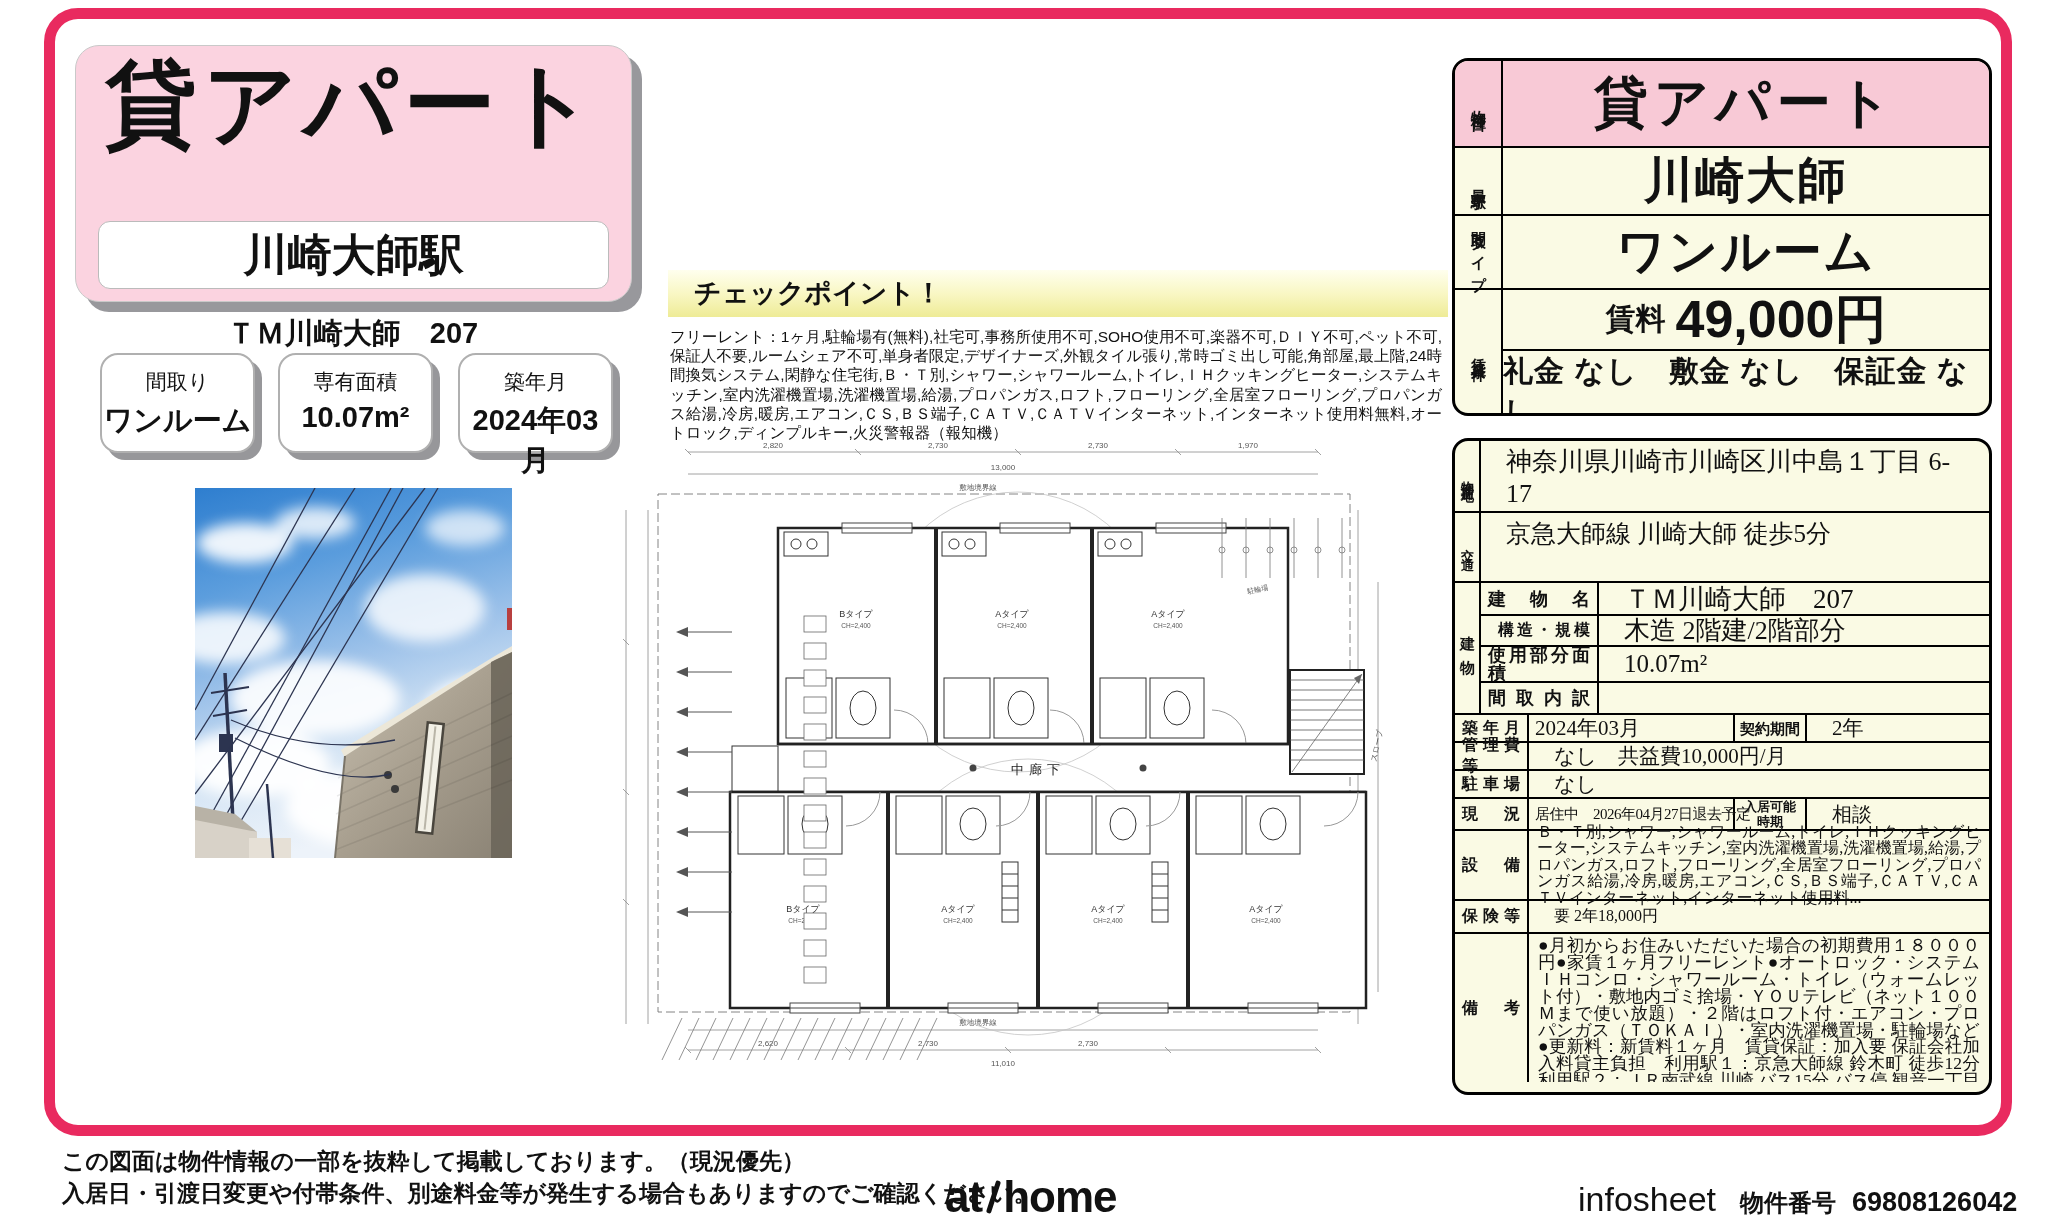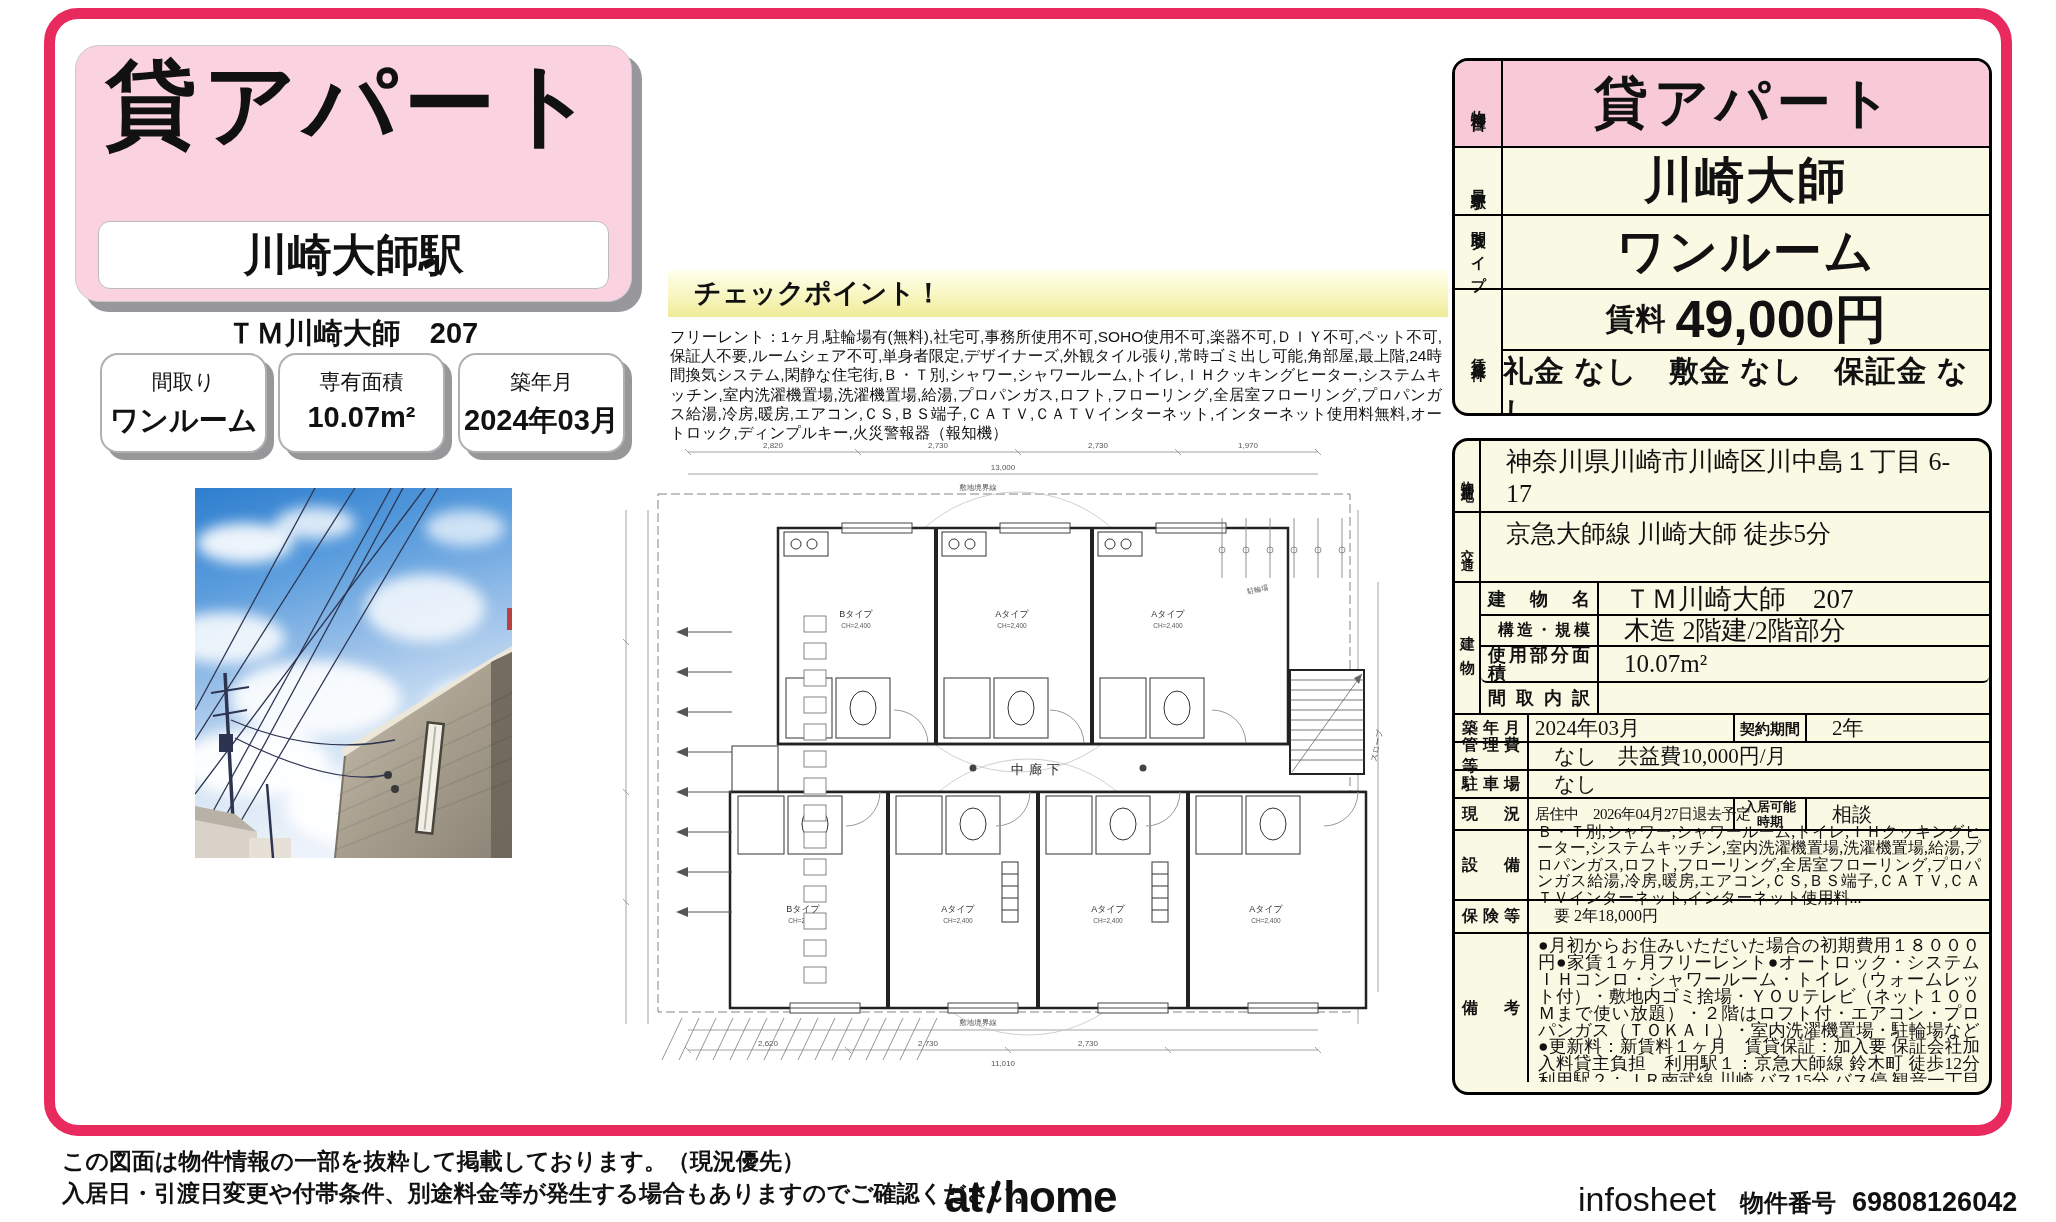--- a/index.html
+++ b/index.html
@@ -16,21 +16,21 @@
   .title-box{left:75px;top:45px;width:555px;height:255px;background:#fbd3e0;border:1px solid #c9c9c9;
              border-radius:24px;box-shadow:10px 10px 0 #98989c;}
   .title-main{position:absolute;left:0;top:8px;width:100%;text-align:center;font-size:92px;
               font-weight:bold;letter-spacing:6px;line-height:1.1;}
   .station-box{position:absolute;left:22px;right:22px;bottom:12px;height:66px;background:#ffffff;
                border:1px solid #bbb;border-radius:12px;display:flex;align-items:center;justify-content:center;}
   .station-box span{font-size:44px;font-weight:bold;}
   .bldg-title{left:75px;top:314px;width:555px;text-align:center;font-size:29px;font-weight:bold;}
 
   
-  .badge{position:absolute;top:353px;width:167px;height:100px;background:#fff;border:2px solid #b0b0b0;
+  .badge{position:absolute;top:353px;width:155px;height:100px;background:#fff;border:2px solid #b0b0b0;
          border-radius:18px;box-shadow:7px 7px 0 #97979a;box-sizing:border-box;text-align:center;}
   .badge .blabel{margin-top:13px;font-size:21px;}
   .badge .bvalue{margin-top:5px;font-size:29px;font-weight:bold;}
 
   
   .cp-bar{left:668px;top:270px;width:780px;height:47px;
           background:linear-gradient(180deg,#ffffee 0%,#f8f6c0 55%,#eeeb96 100%);}
   .cp-bar span{font-size:27px;font-weight:bold;line-height:47px;padding-left:26px;display:inline-block;}
   .cp-body{left:670px;top:327px;width:772px;font-size:15.5px;line-height:19.2px;text-align:justify;}
 
@@ -476,21 +476,21 @@
               <div>建物名</div>
             </div>
           <div class="cellv mincho" style="font-size:27px;">ＴＭ川崎大師　207</div>
         </div>
         <div class="subrow" style="height:31px;">
           <div class="bldgcol" style="font-size:16px;padding-left:17px;">
               <div>構造・規模</div>
             </div>
           <div class="cellv mincho" style="font-size:26px;">木造 2階建/2階部分</div>
         </div>
-        <div class="subrow" style="height:36px;border-radius:6px;">
+        <div class="subrow" style="height:36px;">
           <div class="bldgcol" style="font-size:18px;line-height:18px;">
               <div>使用部分面積</div>
             </div>
           <div class="cellv mincho" style="font-size:25px;">10.07m²</div>
         </div>
         <div class="subrow last" style="height:32px;">
           <div class="bldgcol">
               <div>間取内訳</div>
             </div>
           <div class="cellv mincho"></div>

